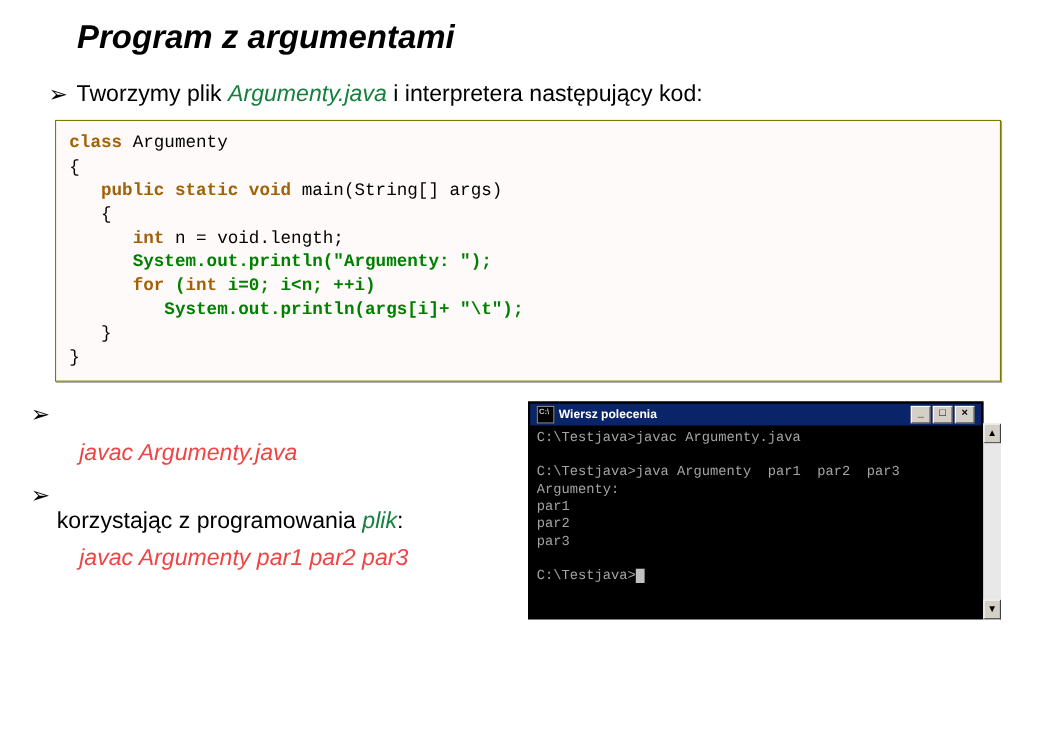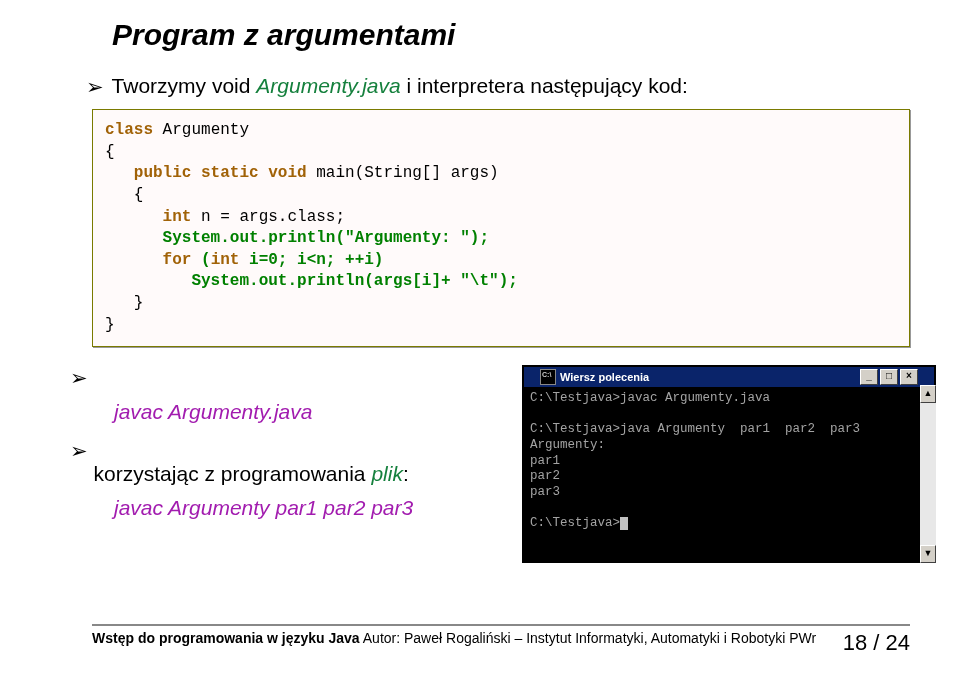--- a/index.html
+++ b/index.html
@@ -11,21 +11,20 @@
     width: 960px;
     height: 674px;
     overflow: hidden;
     position: relative;
   }
   .slide {
     padding: 18px 50px 0 50px;
     box-sizing: border-box;
     height: 100%;
     position: relative;
-    margin-left: 42px;
   }
   .title {
     font-size: 30px;
     font-weight: bold;
     font-style: italic;
     margin: 0 0 22px 20px;
   }
   .bullet-line {
     display: flex;
     align-items: flex-start;
@@ -66,21 +65,21 @@
     display: flex;
     align-items: flex-start;
     font-size: 21px;
     margin-bottom: 10px;
     margin-left: -22px;
   }
   .bullet2 .arrow { margin-right: 6px; }
   .indent-code {
     font-size: 21px;
     font-style: italic;
-    color: #a21caf;
+    color: #ef4444;
     margin-left: 22px;
     margin-bottom: 14px;
     font-family: Arial, Helvetica, sans-serif;
   }
   .console-col {
     flex: 1;
   }
   .console-window {
     border: 2px solid #000;
     background: #000;
@@ -89,21 +88,21 @@
     font-size: 12.5px;
     width: 410px;
   }
   .console-titlebar {
     background: linear-gradient(#0a246a, #a6caf0);
     background: #0a246a;
     color: #fff;
     display: flex;
     align-items: center;
     height: 20px;
-    padding: 0 16px;
+    padding: 0 6px;
     font-family: Tahoma, sans-serif;
     font-size: 11px;
     font-weight: bold;
   }
   .console-titlebar .ticon {
     width: 14px;
     height: 14px;
     background: #000;
     border: 1px solid #888;
     margin-right: 4px;
@@ -186,29 +185,29 @@
 </style>
 </head>
 <body>
 
 <div class="slide">
   <div class="title">Program z argumentami</div>
 
   <div class="bullet-line">
     <span class="arrow">➢</span>
     <span>
-      <span>Tworzymy void </span><span class="italic-blue">Argumenty.java</span><span>  i interpretera następujący kod:</span>
+      <span>Tworzymy plik </span><span class="italic-blue">Argumenty.java</span><span>  i interpretera następujący kod:</span>
     </span>
   </div>
 
   <div class="code-box"><span class="kw-blue">class</span><span> Argumenty</span>
 <span>{</span>
 <span class="kw-blue">   public static void</span><span> main(String[] args)</span>
 <span>   {</span>
-<span class="kw-blue">      int</span><span> n = args.class;</span>
+<span class="kw-blue">      int</span><span> n = void.length;</span>
 <span class="kw-green">      System.out.println("Argumenty: ");</span>
 <span class="kw-blue">      for</span><span class="kw-green"> (</span><span class="kw-blue">int</span><span class="kw-green"> i=0; i&lt;n; ++i)</span>
 <span class="kw-green">         System.out.println(args[i]+ "\t");</span>
 <span>   }</span>
 <span>}</span></div>
 
   <div class="content-row">
     <div class="text-col">
       <div class="bullet2">
         <span class="arrow">➢</span>
@@ -249,19 +248,13 @@
         </div>
         <div class="console-scroll">
           <div class="scroll-btn">▲</div>
           <div class="scroll-track"></div>
           <div class="scroll-btn">▼</div>
         </div>
       </div>
     </div>
   </div>
 
-  <div class="footer">
-    <div>
-      <b>Wstęp do programowania w języku Java</b><span>   Autor: Paweł Rogaliński – Instytut Informatyki, Automatyki i Robotyki PWr</span>
-    </div>
-    <div class="right">18 / 24</div>
-  </div>
 </div>
 
 </body></html>

